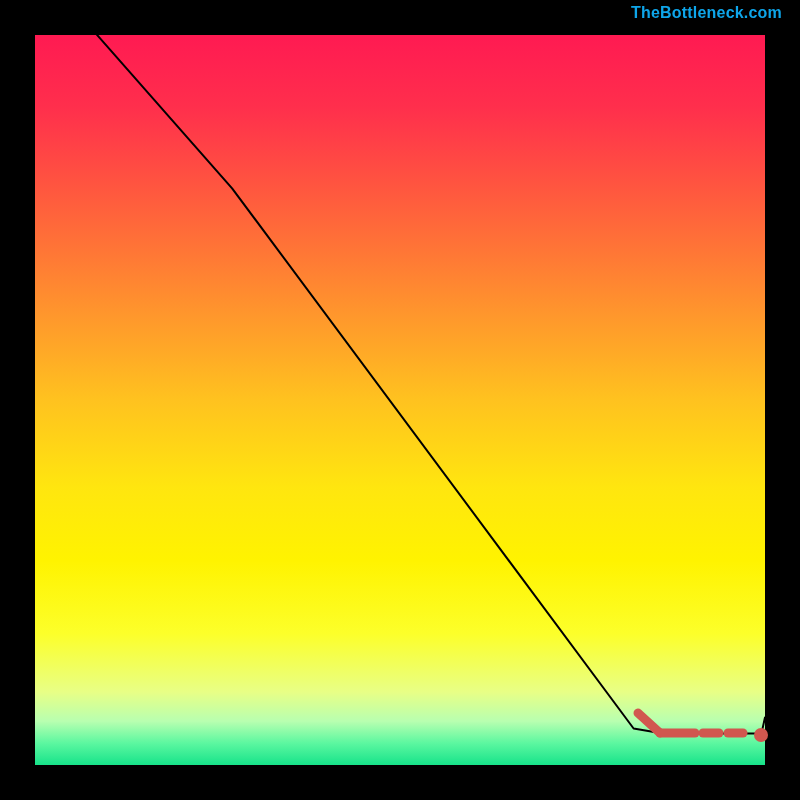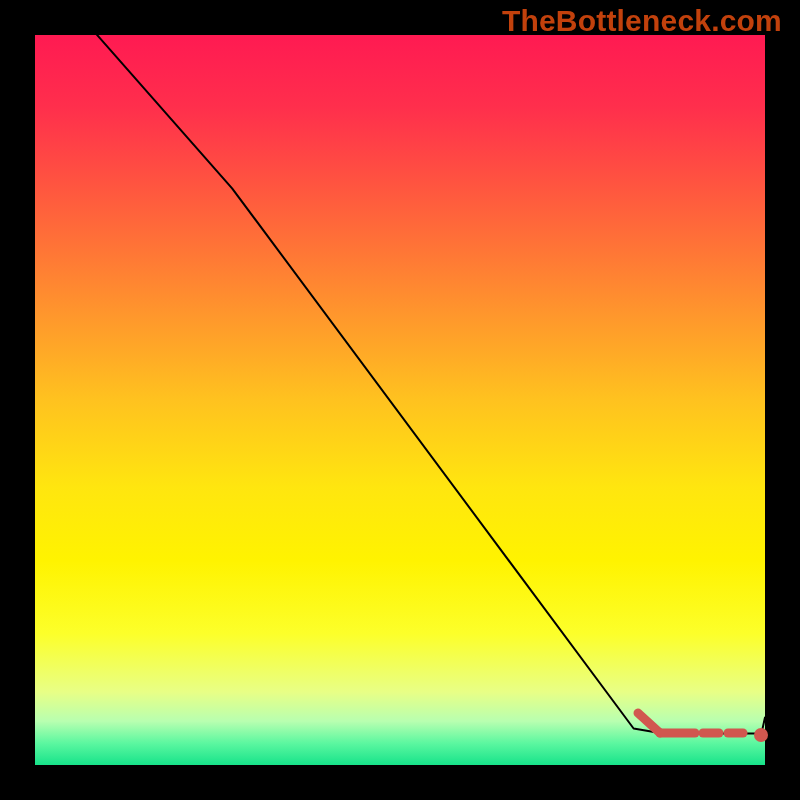--- a/index.html
+++ b/index.html
@@ -14,23 +14,23 @@
     position: relative;
     width: 800px;
     height: 800px;
     background: #000;
   }
   .watermark {
     position: absolute;
     top: 4px;
     right: 18px;
     font-family: Arial, Helvetica, sans-serif;
-    font-size: 30px;
+    font-size: 16px;
     font-weight: 600;
-    color: #c2410c;
+    color: #0ea5e9;
     letter-spacing: 0.2px;
     z-index: 10;
   }
   .plot {
     position: absolute;
     left: 35px;
     top: 35px;
     width: 730px;
     height: 730px;
   }

